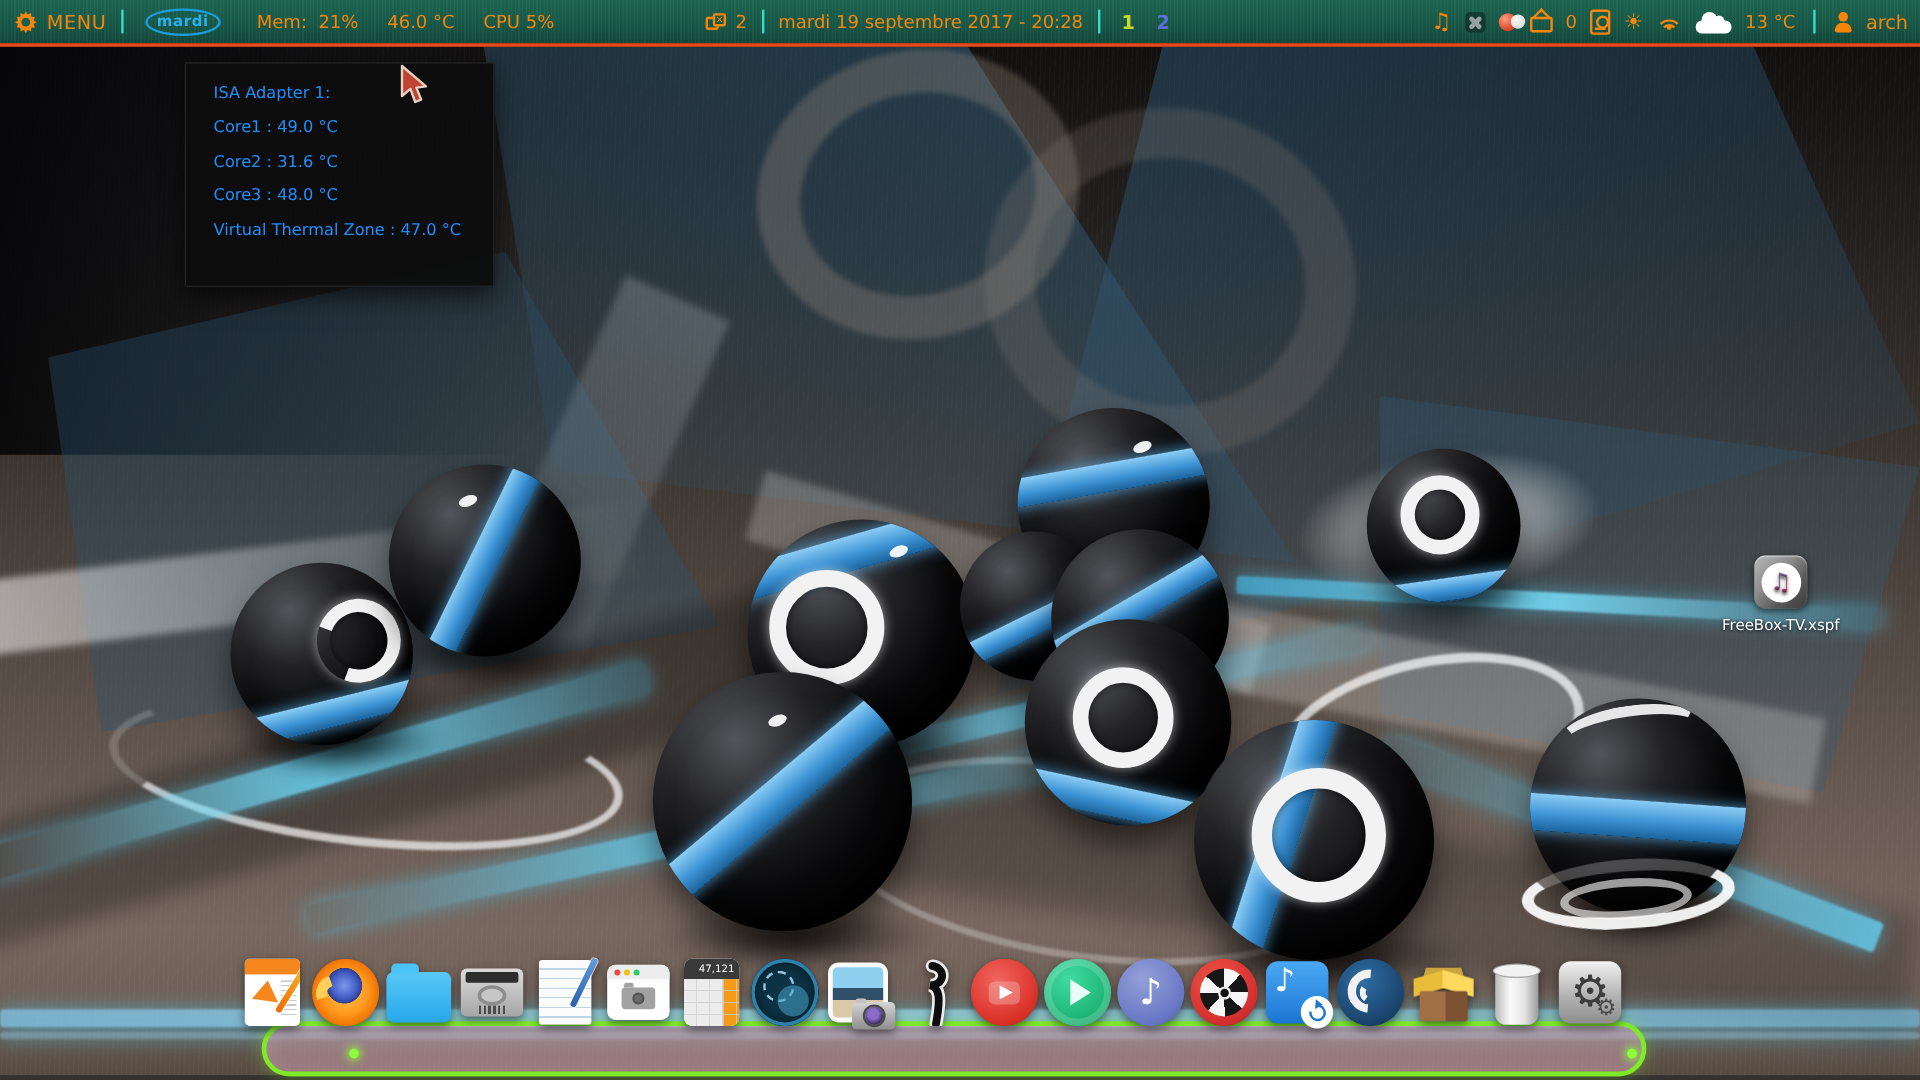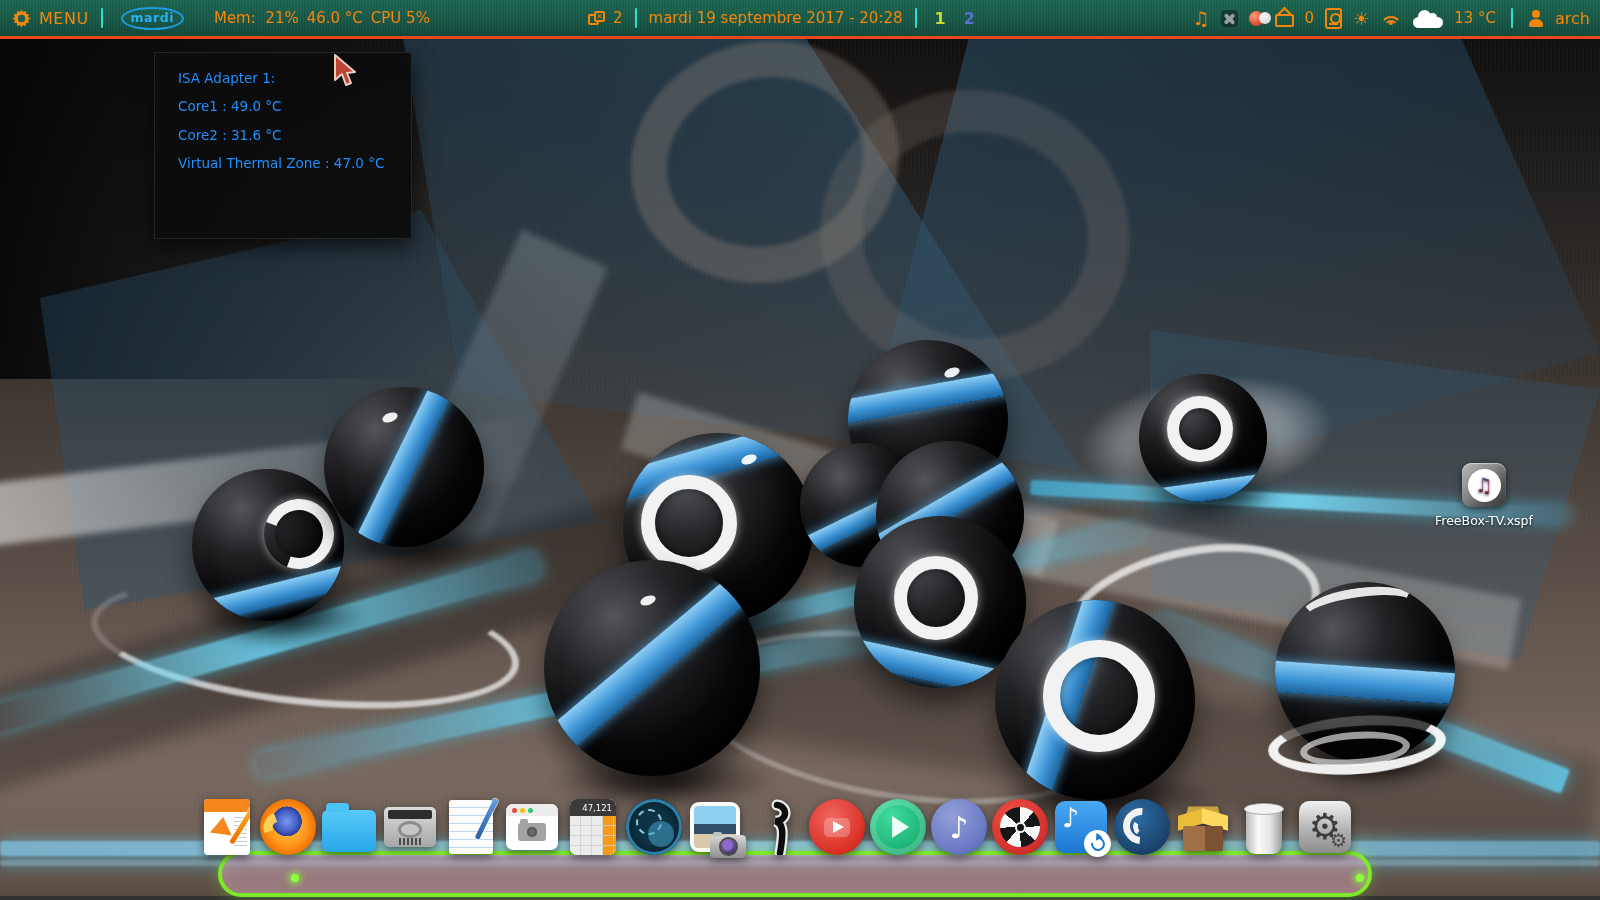--- a/index.html
+++ b/index.html
@@ -83,21 +83,21 @@
       repeating-linear-gradient(90deg, rgba(255,255,255,.035) 0 1px, rgba(0,0,0,0) 1px 3px),
       linear-gradient(180deg,#1c6450 0%, #175545 60%, #124639 100%);
     border-bottom:3px solid #e8491c; }
   .p-left { display:flex; align-items:center; gap:8px; padding-left:12px; }
   .p-center { position:absolute; left:588px; top:0; height:36px; display:flex; align-items:center; gap:8px; }
   .p-right { margin-left:auto; display:flex; align-items:center; gap:11px; padding-right:10px; }
   .sep { width:2px; height:20px; background:#35dcd0; border-radius:1px; margin:0 4px; }
   .menu-label { font-size:16px; letter-spacing:.5px; }
   .intel { display:inline-block; border:2px solid #1b9de0; border-radius:50%; color:#29b0ef;
     font-size:12.5px; font-weight:bold; padding:1px 8px 3px; margin-left:6px; letter-spacing:.5px; }
-  .stats { display:flex; gap:8px; margin-left:22px; }
+  .stats { display:flex; gap:24px; margin-left:22px; }
   .winbadge { position:relative; width:17px; height:14px; }
   .winbadge .r1 { position:absolute; left:0; top:3px; width:11px; height:11px; border:2px solid #f5860a; border-radius:2px; }
   .winbadge .r2 { position:absolute; right:0; top:0; width:11px; height:11px; border:2px solid #f5860a; border-radius:2px; background:#175545; }
   .winbadge .x { position:absolute; right:2px; top:2px; font-size:8px; line-height:8px; color:#f5860a; }
   .ws1 { color:#c7da2b; font-weight:bold; font-size:16px; margin-left:6px; }
   .ws2 { color:#5a6fd8; font-weight:bold; font-size:16px; margin-left:10px; }
   .glyph { font-size:19px; line-height:19px; }
   .grayx { position:relative; width:17px; height:17px; background:rgba(10,20,16,.45); border-radius:4px; }
   .grayx i { position:absolute; left:2px; top:7px; width:13px; height:4px; background:#9aa0a0; border-radius:2px; }
   .grayx i:first-child { transform:rotate(45deg); }
@@ -425,20 +425,21 @@
       <span class="sep"></span>
       <span class="user"></span>
       <span class="uname">arch</span>
     </div>
   </div>
 
   <div id="sensors">
     <div>ISA Adapter 1:</div>
     <div>Core1 : 49.0 °C</div>
     <div>Core2 : 31.6 °C</div>
+    <div>Core3 : 48.0 °C</div>
     <div>Virtual Thermal Zone : 47.0 °C</div>
   </div>
 
   <div class="dicon" id="freebox">
     <div class="itunes">
       <span class="disc">
           <span class="note">♫</span>
         </span>
     </div>
     <div>FreeBox-TV.xspf</div>

